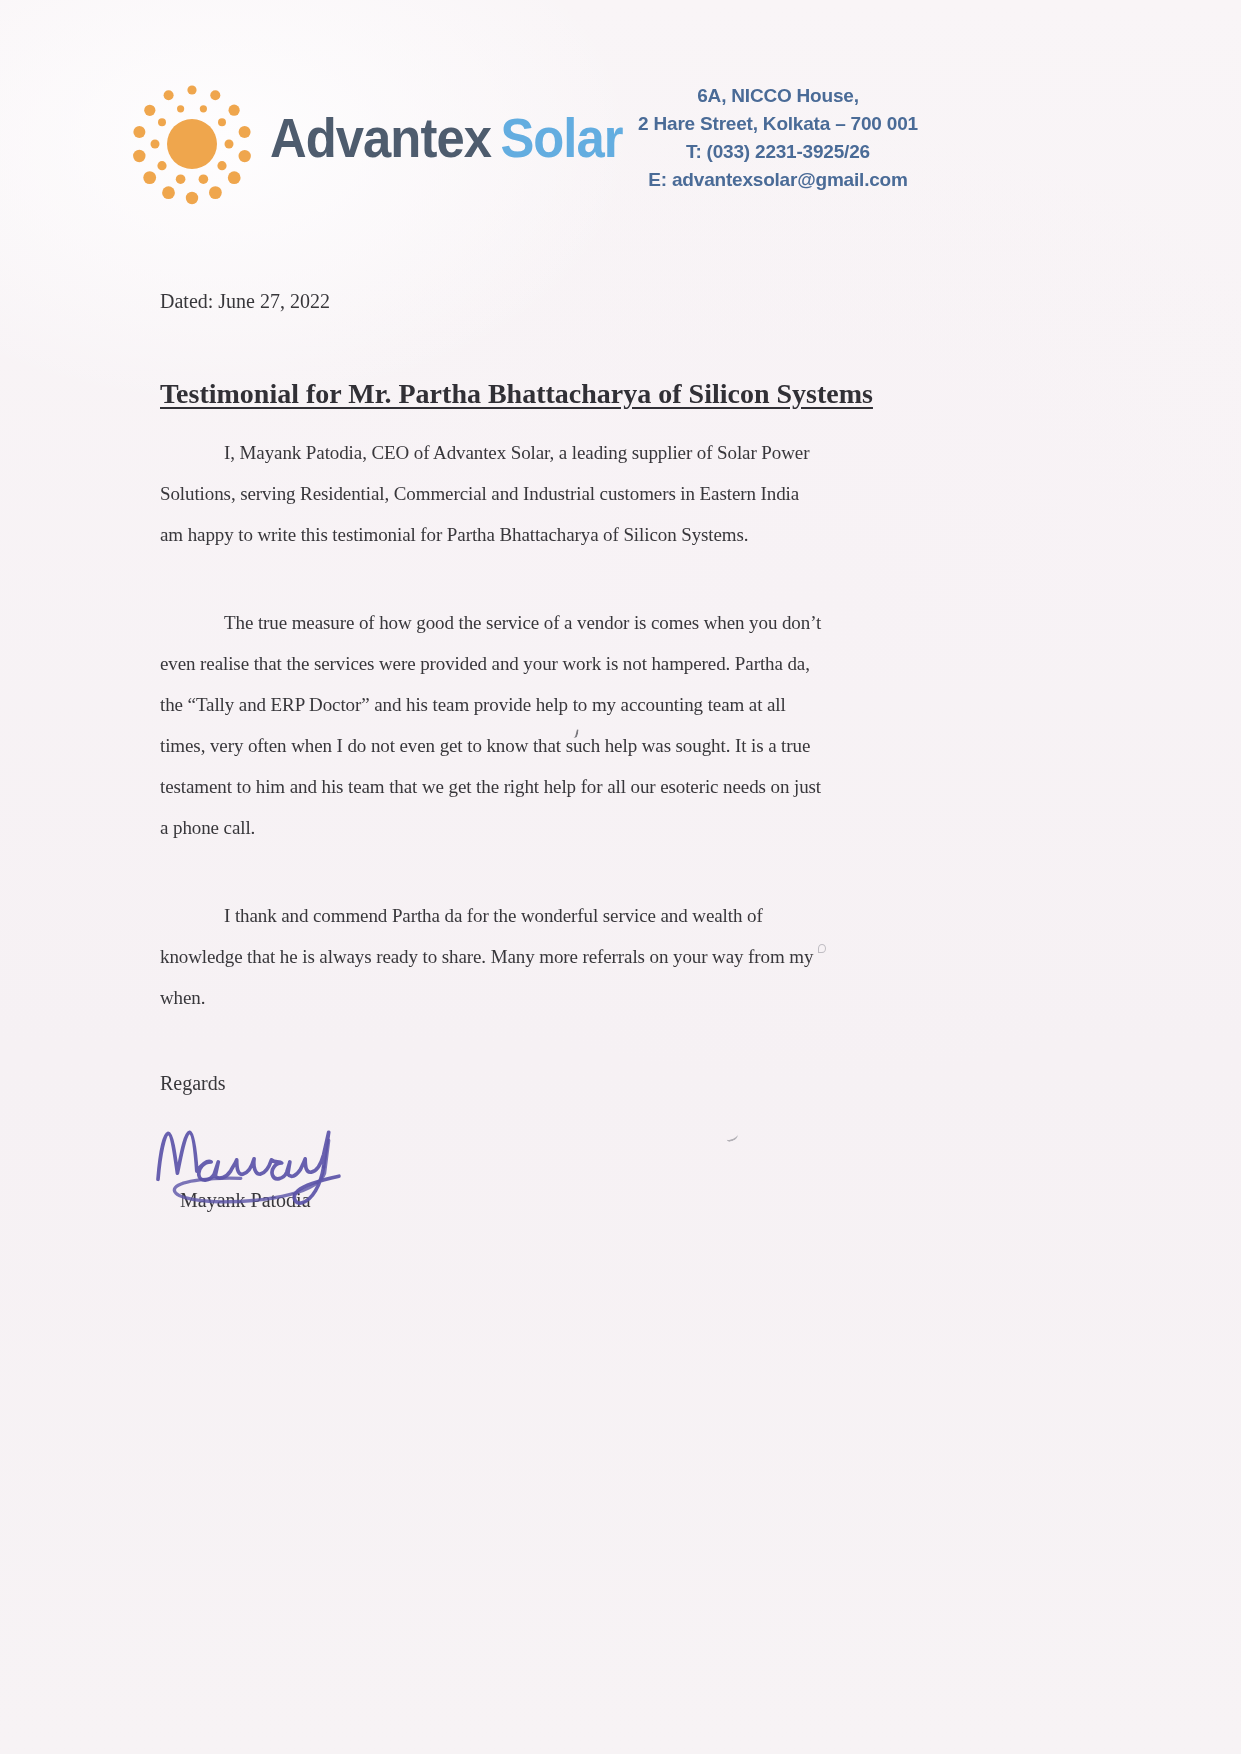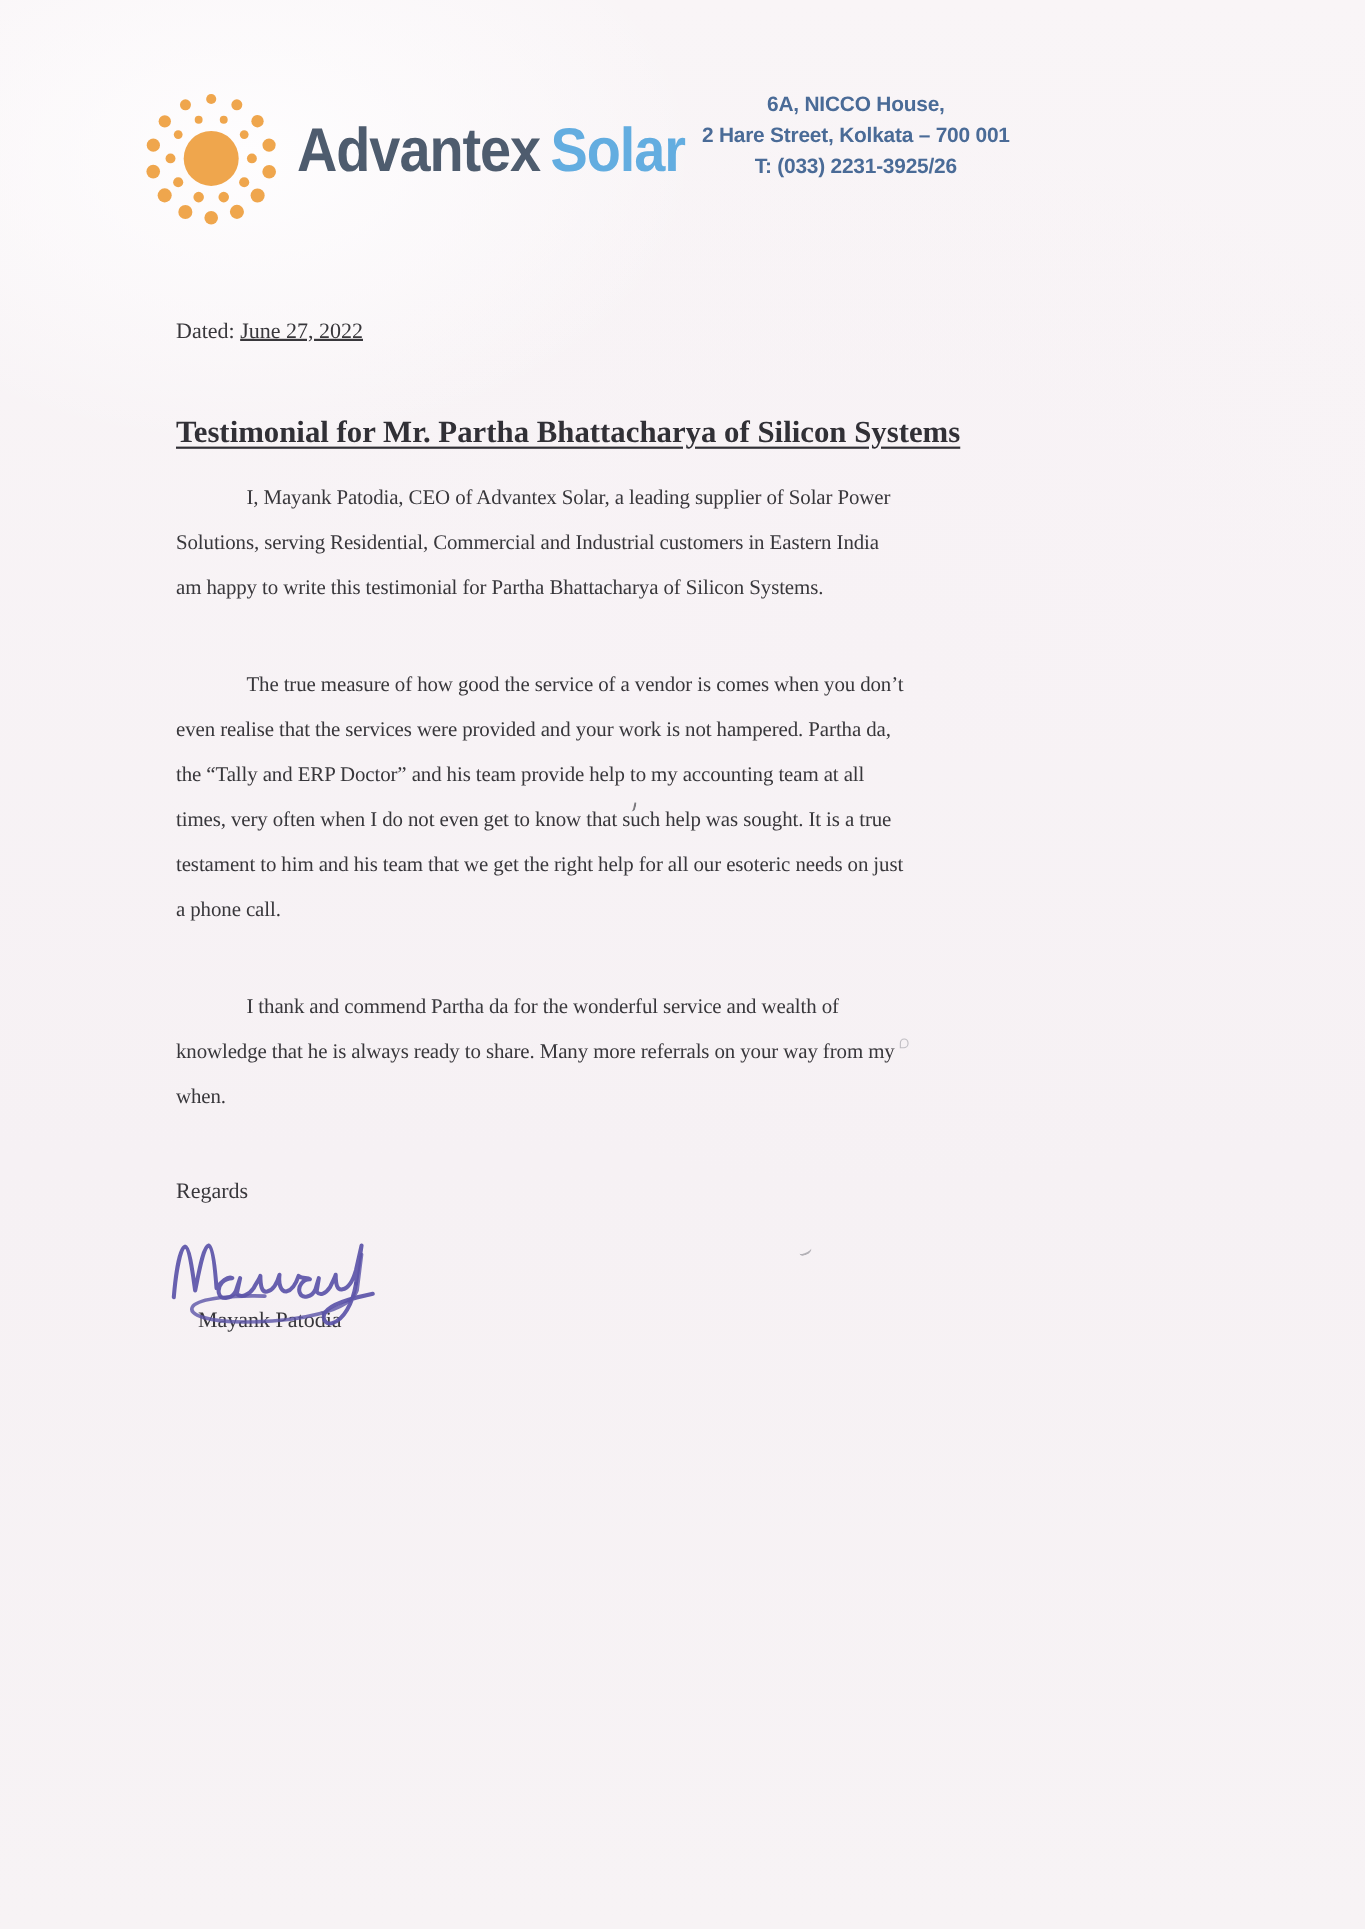--- a/index.html
+++ b/index.html
@@ -26,21 +26,21 @@
   .address{
     position:absolute;right:253px;top:82px;width:420px;
     text-align:center;
     font-family:"Liberation Sans",sans-serif;
     font-weight:bold;font-size:19px;line-height:28px;
     color:#4a6b97;letter-spacing:-0.2px;
   }
 
   
   .date{position:absolute;left:160px;top:290px;font-size:20px;}
-  .date .u{text-decoration:underline;}
+  .date .u{}
   .title{
     position:absolute;left:160px;top:378px;width:780px;
     text-align:left;font-weight:bold;font-size:28px;color:#313036;
     text-decoration:underline;text-underline-offset:4px;
   }
   .para{position:absolute;left:160px;}
   .para .line{white-space:nowrap;height:41px;line-height:41px;font-size:19px;letter-spacing:-0.1px;}
   .para .indent{padding-left:64px;}
   .p1{top:432px;}
   .p2{top:602px;}
@@ -94,20 +94,21 @@
         </g>
       </svg>
       <div class="brand">
         <span class="brand-a">Advantex</span><span class="brand-s">Solar</span>
       </div>
     </div>
     <div class="address">
       <div>6A, NICCO House,</div>
       <div>2 Hare Street, Kolkata – 700 001</div>
       <div>T: (033) 2231-3925/26</div>
+      <div>E: advantexsolar@gmail.com</div>
     </div>
   </header>
 
   <main>
 
     <div class="date"><span>Dated: </span><span class="u">June 27, 2022</span></div>
 
     <div class="title">Testimonial for Mr. Partha Bhattacharya of Silicon Systems</div>
 
     <div class="para p1">

